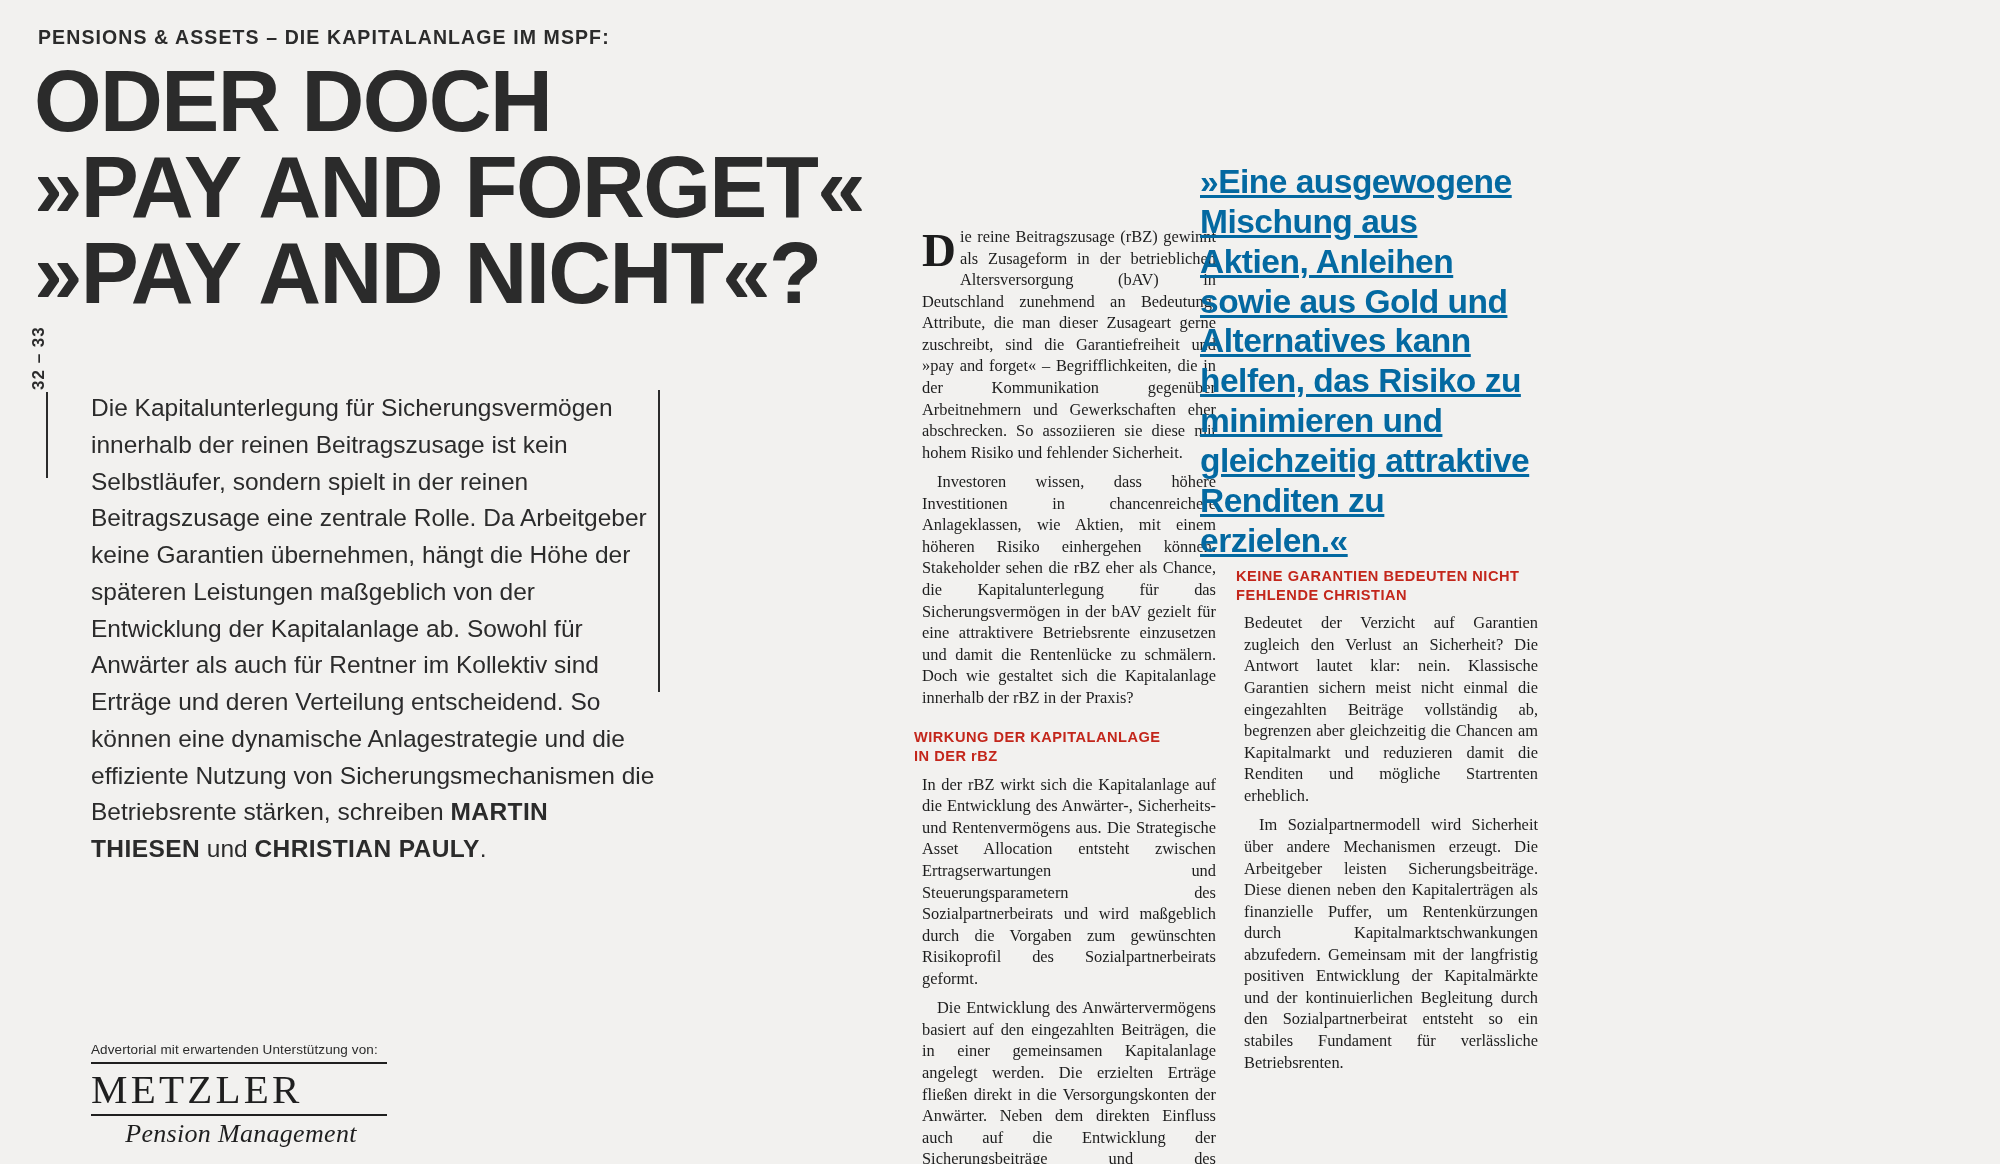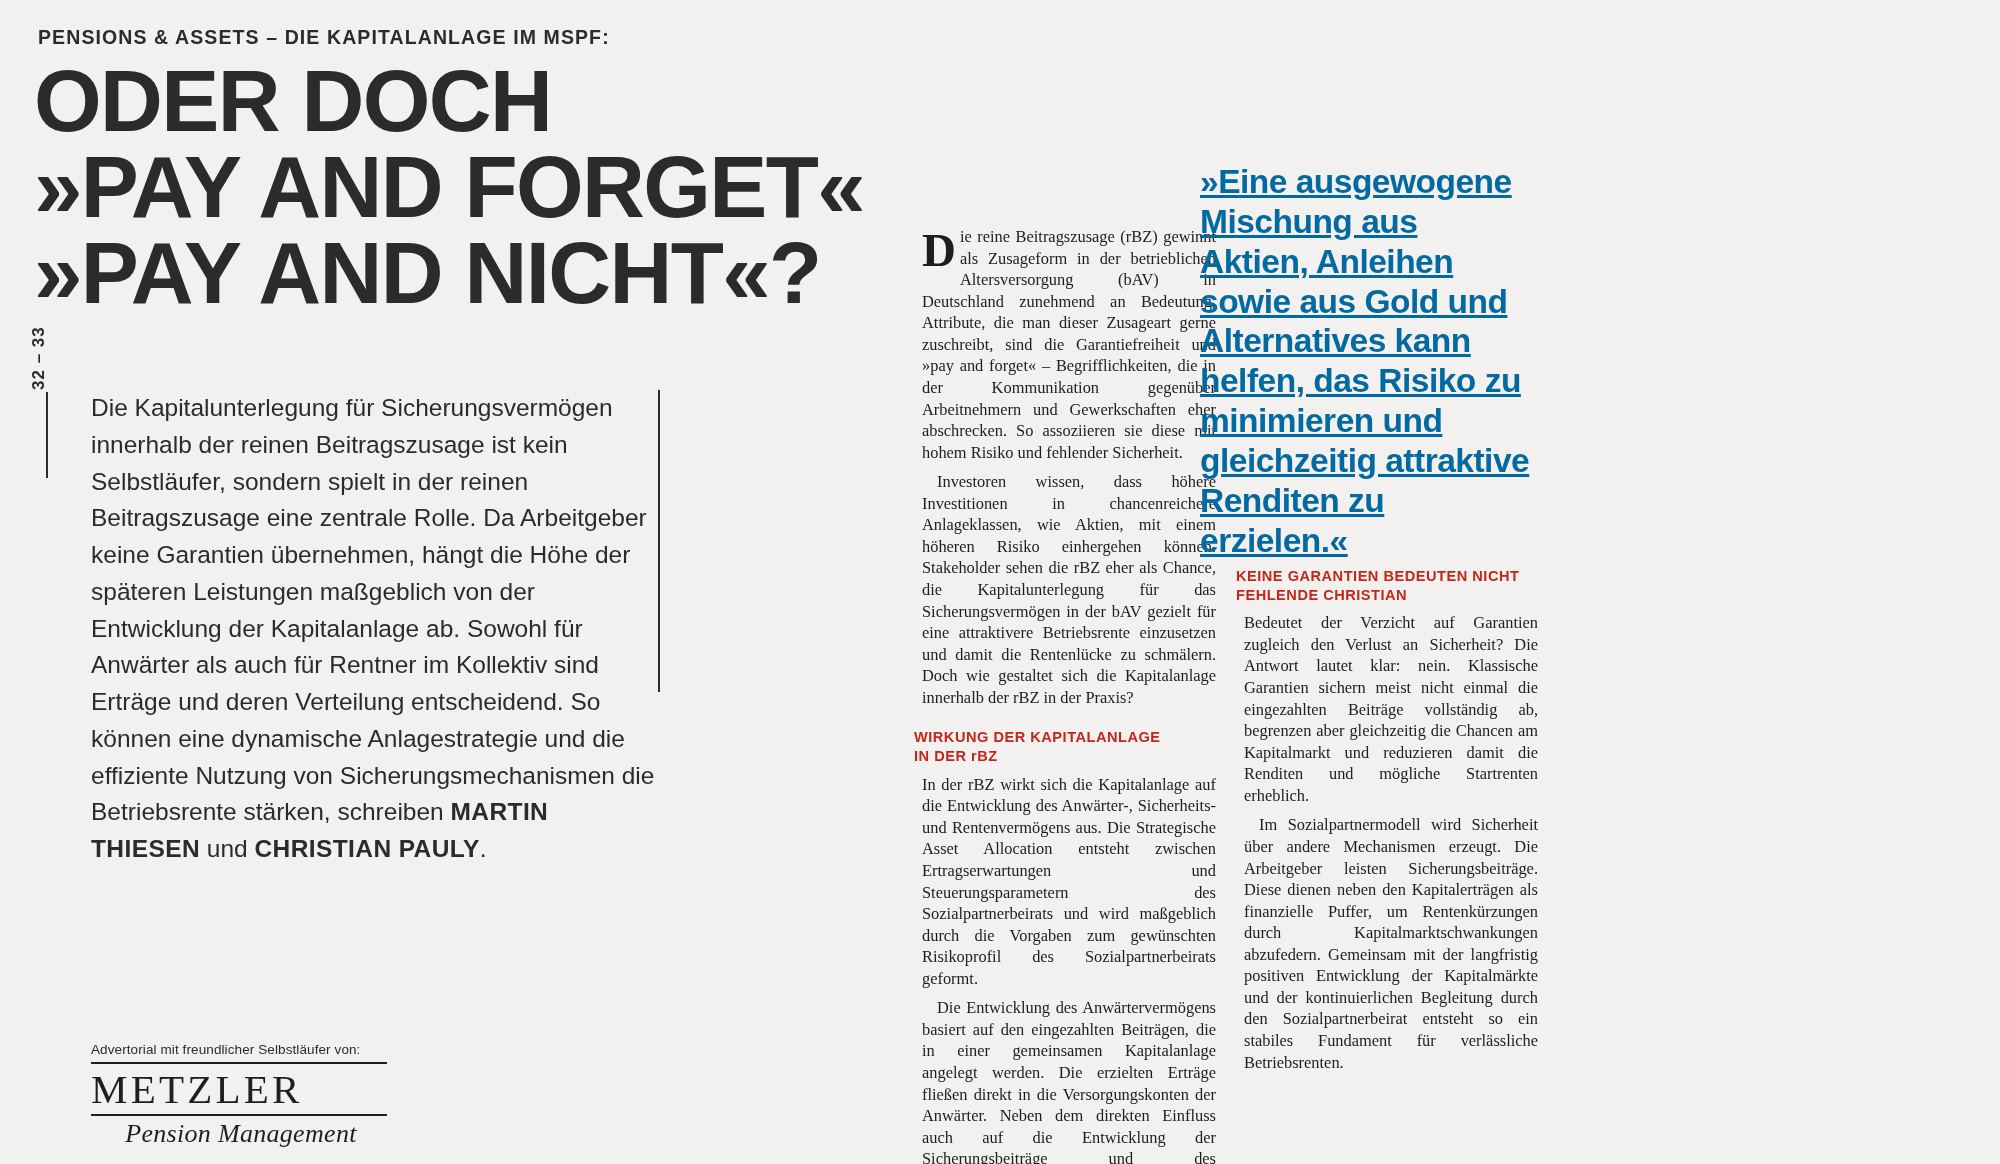--- a/index.html
+++ b/index.html
@@ -207,21 +207,21 @@
     </div>
 
     <div class="folio">32 – 33</div>
     <div class="folio-rule"></div>
 
     <div class="lead">
       <span>Die Kapitalunterlegung für Sicherungsvermögen inner­halb der reinen Beitragszusage ist kein Selbstläufer, sondern spielt in der reinen Beitragszusage eine zentrale Rolle. Da Arbeitgeber keine Garantien übernehmen, hängt die Höhe der späteren Leistungen maßgeblich von der Entwicklung der Kapitalanlage ab. Sowohl für Anwärter als auch für Rentner im Kollektiv sind Erträge und deren Verteilung entscheidend. So können eine dynamische Anlagestrategie und die effiziente Nutzung von Sicherungsmechanismen die Betriebsrente stärken, schreiben </span><span class="small-caps">MARTIN THIESEN</span><span> und </span><span class="small-caps">CHRISTIAN PAULY</span><span>.</span>
     </div>
     <div class="lead-rule"></div>
 
-    <div class="advert-note">Advertorial mit freundlicher Selbstläufer von:</div>
+    <div class="advert-note">Advertorial mit erwartenden Unterstützung von:</div>
 
     <div class="logo-block">
       <div class="logo-rule-top"></div>
       <div class="logo-word">METZLER</div>
       <div class="logo-rule-mid"></div>
       <div class="logo-sub">Pension Management</div>
     </div>
   </div>
 
   <div class="right-page">

